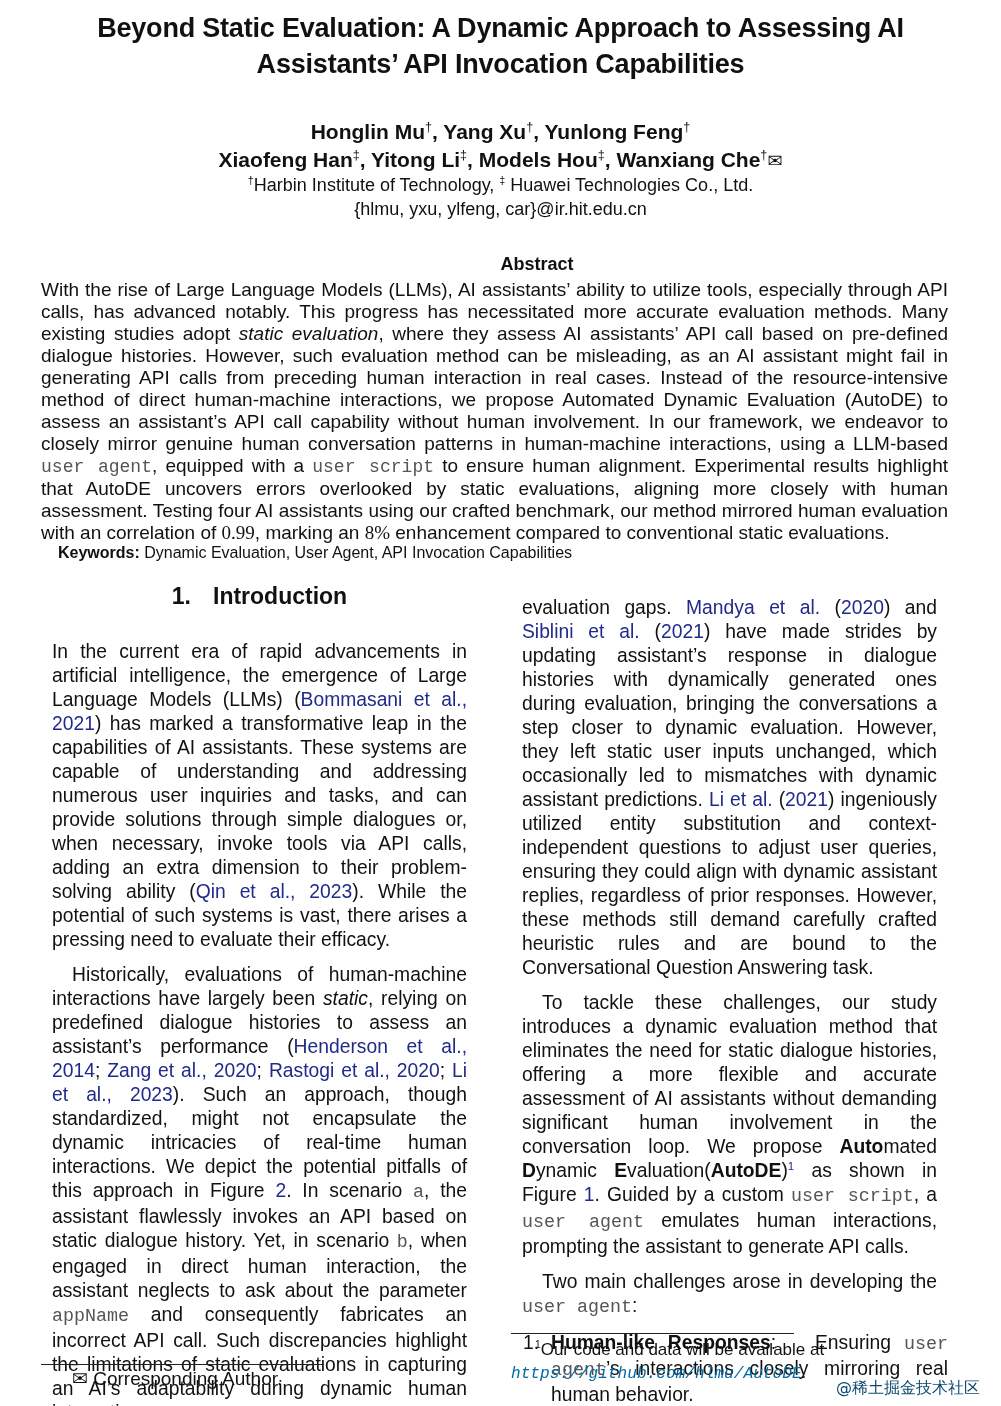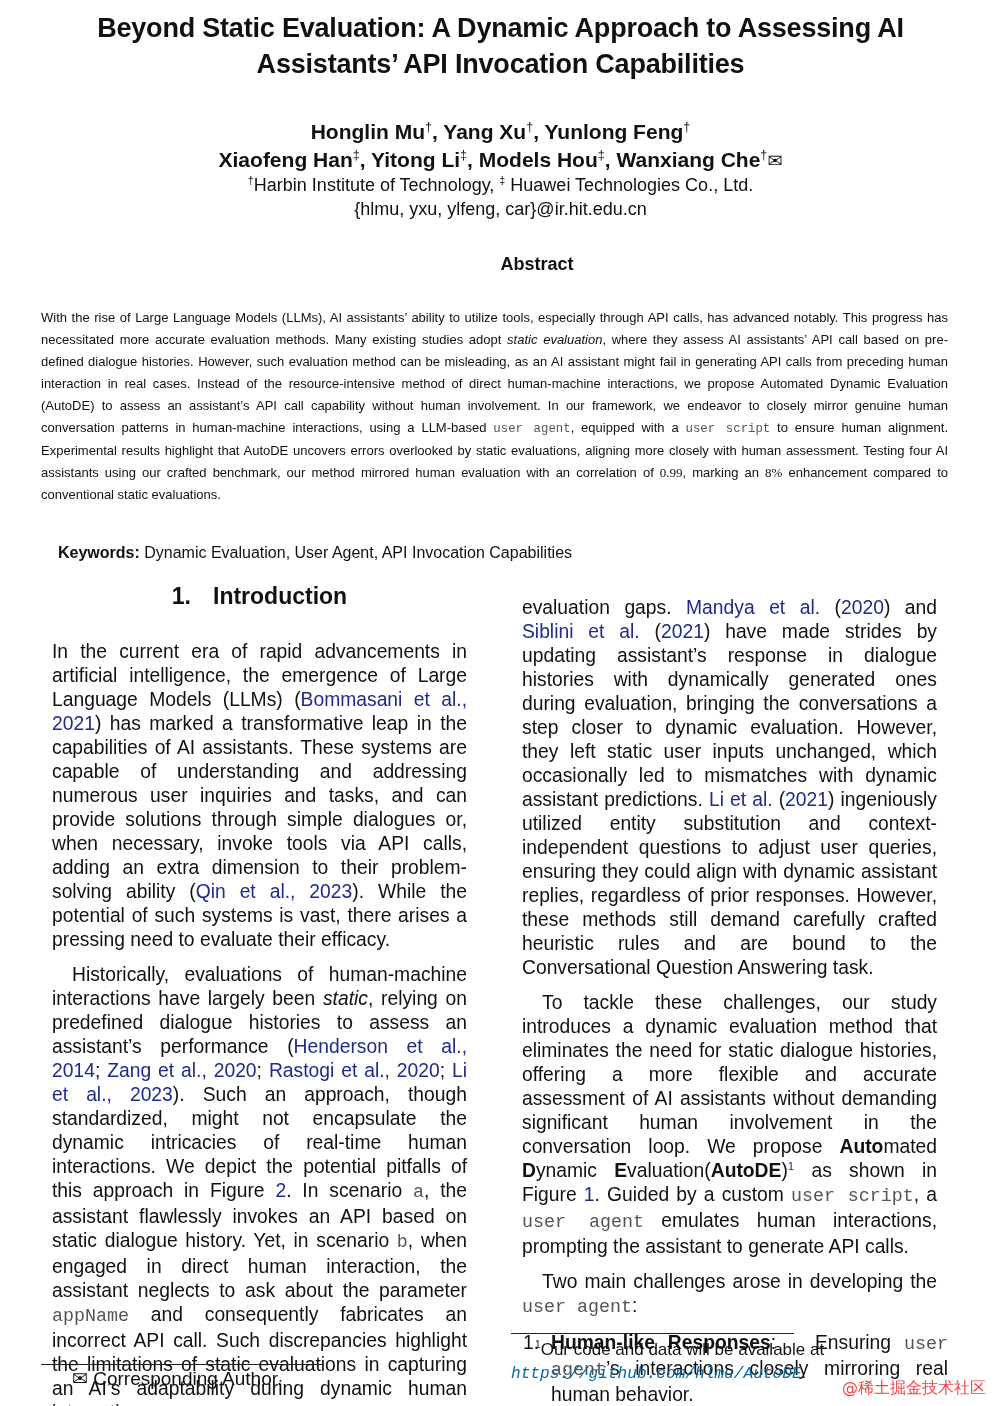--- a/index.html
+++ b/index.html
@@ -20,21 +20,21 @@
     font-size: 18px; line-height: 24px;
   }
   sup { font-size: 60%; line-height: 0; vertical-align: super; font-weight: normal; }
   .mail-icon { font-weight: normal; font-size: 18px; }
   .abstract-head {
     position: absolute; left: 0; top: 253px; width: 988px; text-align: center;
     font-size: 18px; font-weight: bold; line-height: 22px; padding-left: 43px;
   }
   .abstract {
     position: absolute; left: 41px; top: 279px; width: 907px;
-    font-size: 13px; line-height: 22px; text-align: justify; text-align-last: left; margin-top: 28px;
+    font-size: 19px; line-height: 22px; text-align: justify; text-align-last: left;
   }
   .keywords {
     position: absolute; left: 58px; top: 542px; width: 907px;
     font-size: 16px; line-height: 22px;
   }
   .mono { font-family: "Liberation Mono", monospace; color: #555555; font-size: 0.95em; }
   .math { font-family: "Liberation Serif", serif; }
   .cite { color: #1f2a8a; }
   .col {
     position: absolute; width: 437px; font-size: 19.3px; line-height: 24px;
@@ -55,23 +55,22 @@
   .list li { display: flex; }
   .list .n { width: 40px; flex: 0 0 40px; text-align: center; }
   .list .t { flex: 1; text-align: justify; }
   .footrule-right { position: absolute; left: 511px; top: 1333px; width: 283px; border-top: 1px solid #222; }
   .footnote-right {
     position: absolute; left: 511px; top: 1338px; width: 437px;
     font-size: 17px; line-height: 23px; text-indent: 24px;
   }
   .footnote-right .mono { color: #0369a1; font-style: italic; }
   .watermark {
-    position: absolute; left: 836px; top: 1378px; font-size: 16px; color: #ef4444;
+    position: absolute; left: 836px; top: 1378px; font-size: 16px; color: #0c4a6e;
     font-family: "DejaVu Sans", sans-serif;
-    margin-left: 6px;
   }
 </style>
 </head>
 <body>
 
 <div class="title">
   <div>Beyond Static Evaluation: A Dynamic Approach to Assessing AI</div>
   <div>Assistants’ API Invocation Capabilities</div>
 </div>
 

